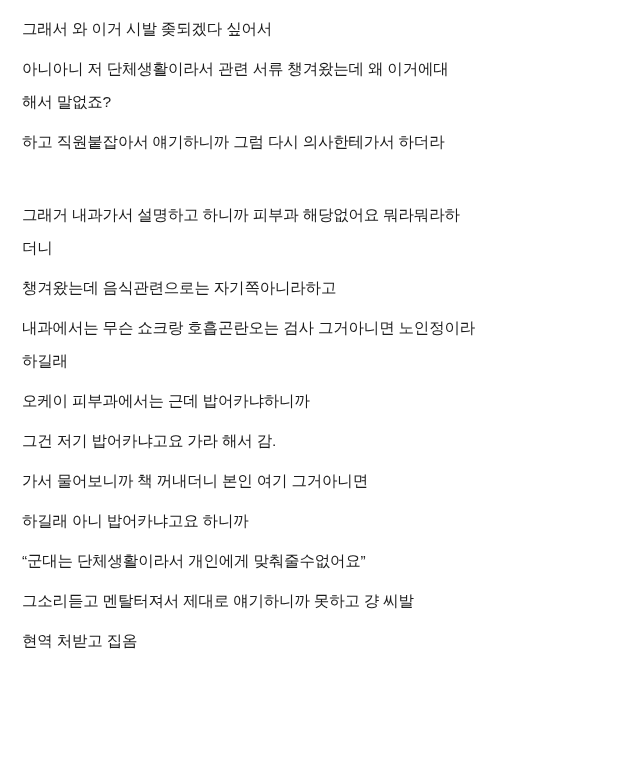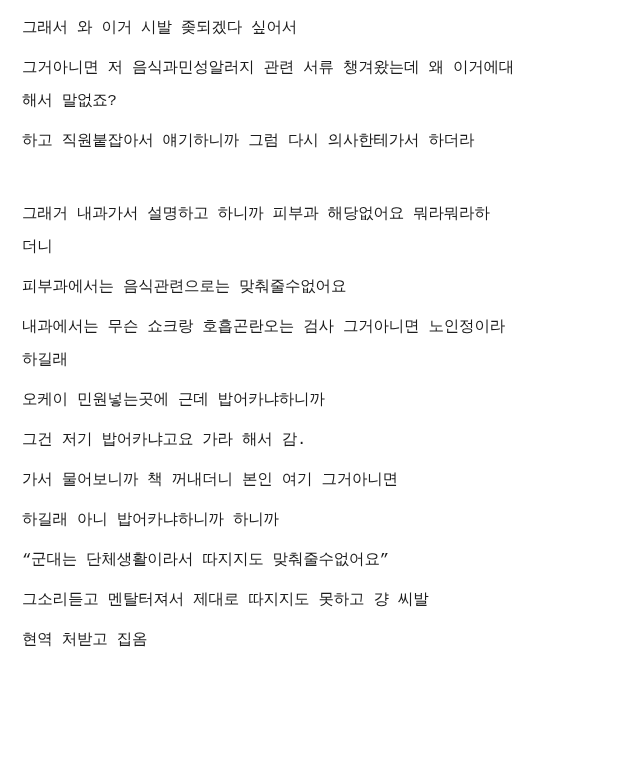--- a/index.html
+++ b/index.html
@@ -26,38 +26,37 @@
     line-height: 33px;
     color: #1b1b1b;
     letter-spacing: -0.2px;
     word-break: keep-all;
     white-space: pre-wrap;
     margin: 0;
   }
   .gap-md { height: 33px; }
   .block {
     margin: 0 0 7px 0;
-    font-family: Liberation Mono, monospace;
   }
   .block:last-child { margin-bottom: 12px; }
 </style>
 </head>
 <body>
 
 <div class="page">
   <p class="para block">그래서 와 이거 시발 좆되겠다 싶어서</p>
-  <p class="para block">그거아니면 저 음식과민성알러지 관련 서류 챙겨왔는데 왜 이거에대
+  <p class="para block">아니아니 저 단체생활이라서 관련 서류 챙겨왔는데 왜 이거에대
 해서 말없죠?</p>
   <p class="para block">하고 직원붙잡아서 얘기하니까 그럼 다시 의사한테가서 하더라</p>
   <div class="gap-md"></div>
   <p class="para block">그래거 내과가서 설명하고 하니까 피부과 해당없어요 뭐라뭐라하
 더니</p>
-  <p class="para block">피부과에서는 음식관련으로는 맞춰줄수없어요</p>
+  <p class="para block">챙겨왔는데 음식관련으로는 자기쪽아니라하고</p>
   <p class="para block">내과에서는 무슨 쇼크랑 호흡곤란오는 검사 그거아니면 노인정이라
 하길래</p>
-  <p class="para block">오케이 민원넣는곳에 근데 밥어카냐하니까</p>
+  <p class="para block">오케이 피부과에서는 근데 밥어카냐하니까</p>
   <p class="para block">그건 저기 밥어카냐고요 가라 해서 감.</p>
   <p class="para block">가서 물어보니까 책 꺼내더니 본인 여기 그거아니면</p>
-  <p class="para block">하길래 아니 밥어카냐하니까 하니까</p>
-  <p class="para block">“군대는 단체생활이라서 따지지도 맞춰줄수없어요”</p>
-  <p class="para block">그소리듣고 멘탈터져서 제대로 따지지도 못하고 걍 씨발</p>
+  <p class="para block">하길래 아니 밥어카냐고요 하니까</p>
+  <p class="para block">“군대는 단체생활이라서 개인에게 맞춰줄수없어요”</p>
+  <p class="para block">그소리듣고 멘탈터져서 제대로 얘기하니까 못하고 걍 씨발</p>
   <p class="para block">현역 처받고 집옴</p>
 </div>
 
 </body></html>

